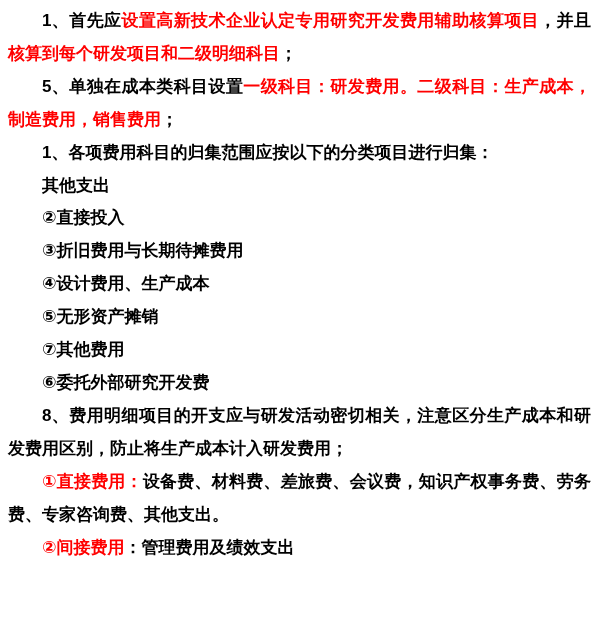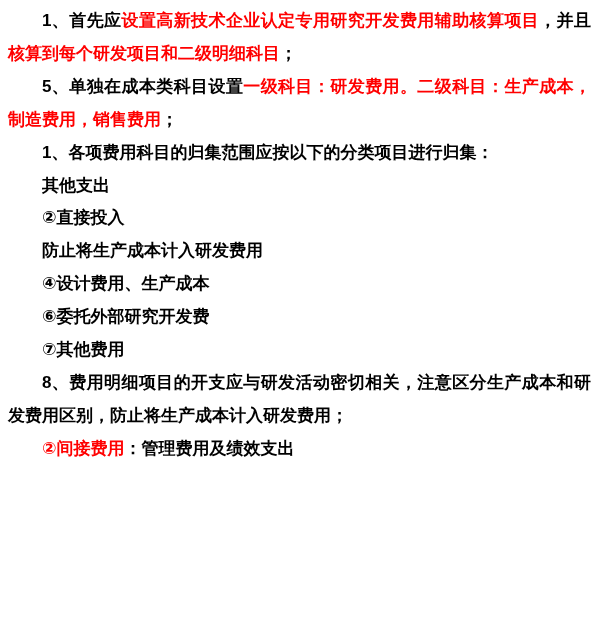--- a/index.html
+++ b/index.html
@@ -38,20 +38,22 @@
 </head>
 <body>
 
 <main class="doc-page">
   <div class="doc-body" id="doc-body">
       <p><span class="run-black">1、首先应</span><span class="run-red">设置高新技术企业认定专用研究开发费用辅助核算项目</span><span class="run-black">，并且</span><span class="run-red">核算到每个研发项目和二级明细科目</span><span class="run-black">；</span></p>
       <p><span class="run-black">5、单独在成本类科目设置</span><span class="run-red">一级科目：研发费用。二级科目：生产成本，制造费用，销售费用</span><span class="run-black">；</span></p>
       <p><span class="run-black">1、各项费用科目的归集范围应按以下的分类项目进行归集：</span></p>
       <p><span class="run-black">其他支出</span></p>
       <p><span class="run-black">②直接投入</span></p>
-      <p><span class="run-black">防止将生产成本计入研发费用</span></p>
+      <p><span class="run-black">③折旧费用与长期待摊费用</span></p>
       <p><span class="run-black">④设计费用、生产成本</span></p>
+      <p><span class="run-black">⑤无形资产摊销</span></p>
+      <p><span class="run-black">⑦其他费用</span></p>
       <p><span class="run-black">⑥委托外部研究开发费</span></p>
-      <p><span class="run-black">⑦其他费用</span></p>
       <p><span class="run-black">8、费用明细项目的开支应与研发活动密切相关，注意区分生产成本和研发费用区别，防止将生产成本计入研发费用；</span></p>
+      <p><span class="run-red">①直接费用：</span><span class="run-black">设备费、材料费、差旅费、会议费，知识产权事务费、劳务费、专家咨询费、其他支出。</span></p>
       <p><span class="run-red">②间接费用</span><span class="run-black">：管理费用及绩效支出</span></p>
     </div>
 </main>
 
 </body></html>

